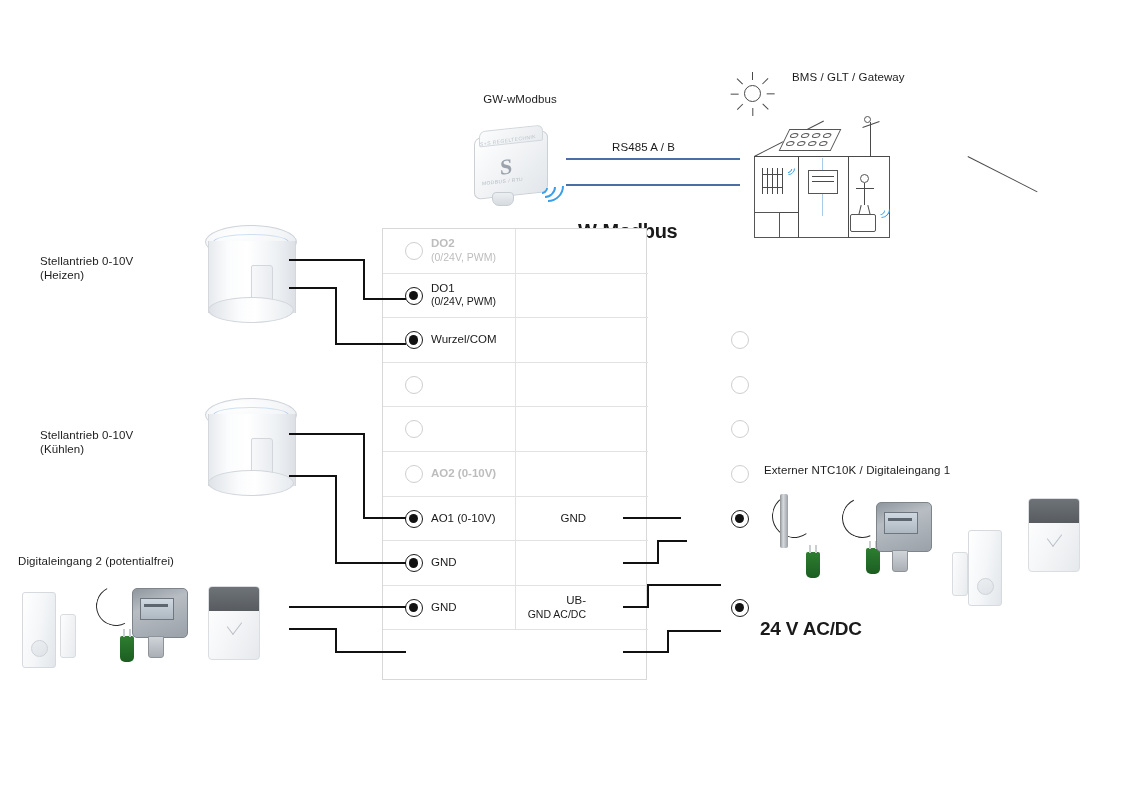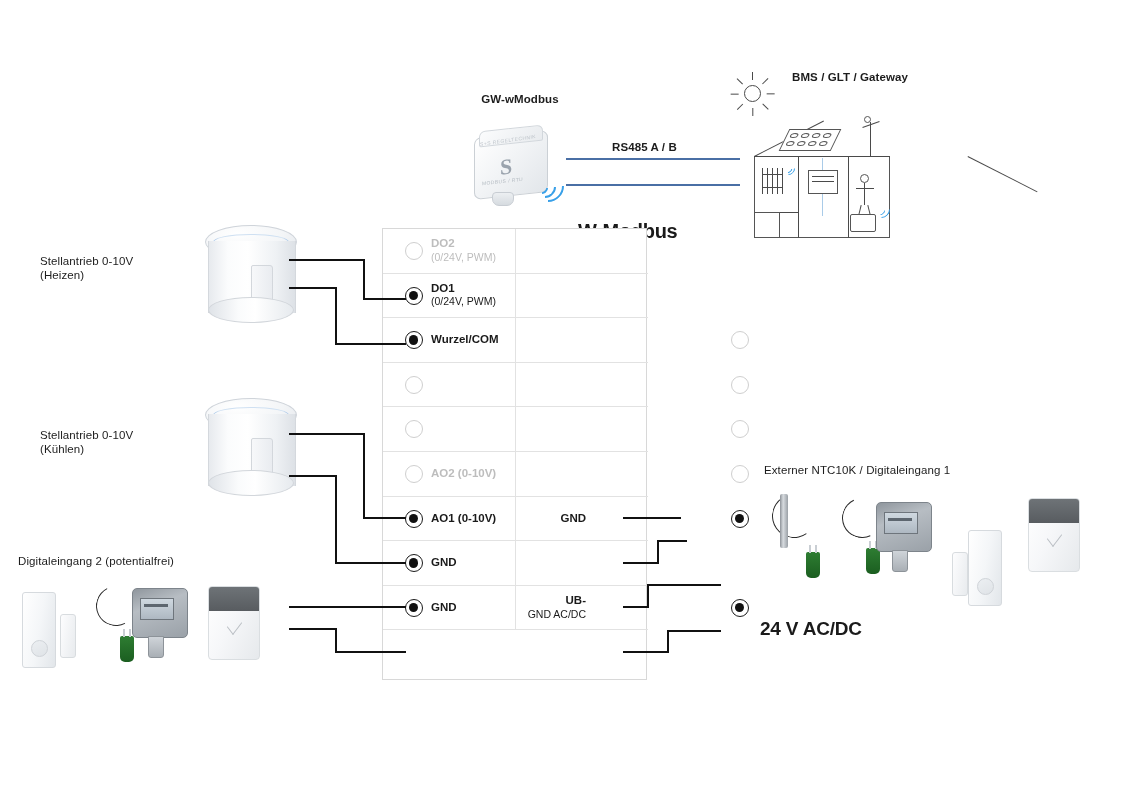--- a/index.html
+++ b/index.html
@@ -20,21 +20,21 @@
   }
   .abs { position: absolute; }
 
   
   .lbl {
     font-size: 11.5px;
     line-height: 14px;
     color: #1c1c1c;
     letter-spacing: .1px;
   }
-  .lbl.bold { font-weight: bold; }
+  .lbl.bold { font-weight: normal; }
   .lbl.center { text-align: center; }
   .lbl.right { text-align: left; }
 
   .title-big {
     font-size: 20px;
     font-weight: bold;
     letter-spacing: -.3px;
   }
   .title-24v {
     font-size: 19px;
@@ -112,21 +112,21 @@
     top: 0;
     height: 100%;
     display: flex;
     flex-direction: column;
     justify-content: center;
     align-items: flex-end;
     text-align: right;
     font-size: 11.5px;
     line-height: 13.5px;
   }
-  .tn { font-weight: bold; }
+  .tn { font-weight: normal; }
   .ts { font-weight: normal; font-size: 10.5px; }
   .grey .tn, .grey .ts { color: #bdbdbd; font-weight: bold; }
   .grey .ts { font-weight: normal; }
 
   
   .wire {
     position: absolute;
     background: #111;
   }
   .wh { height: 2.4px; }

